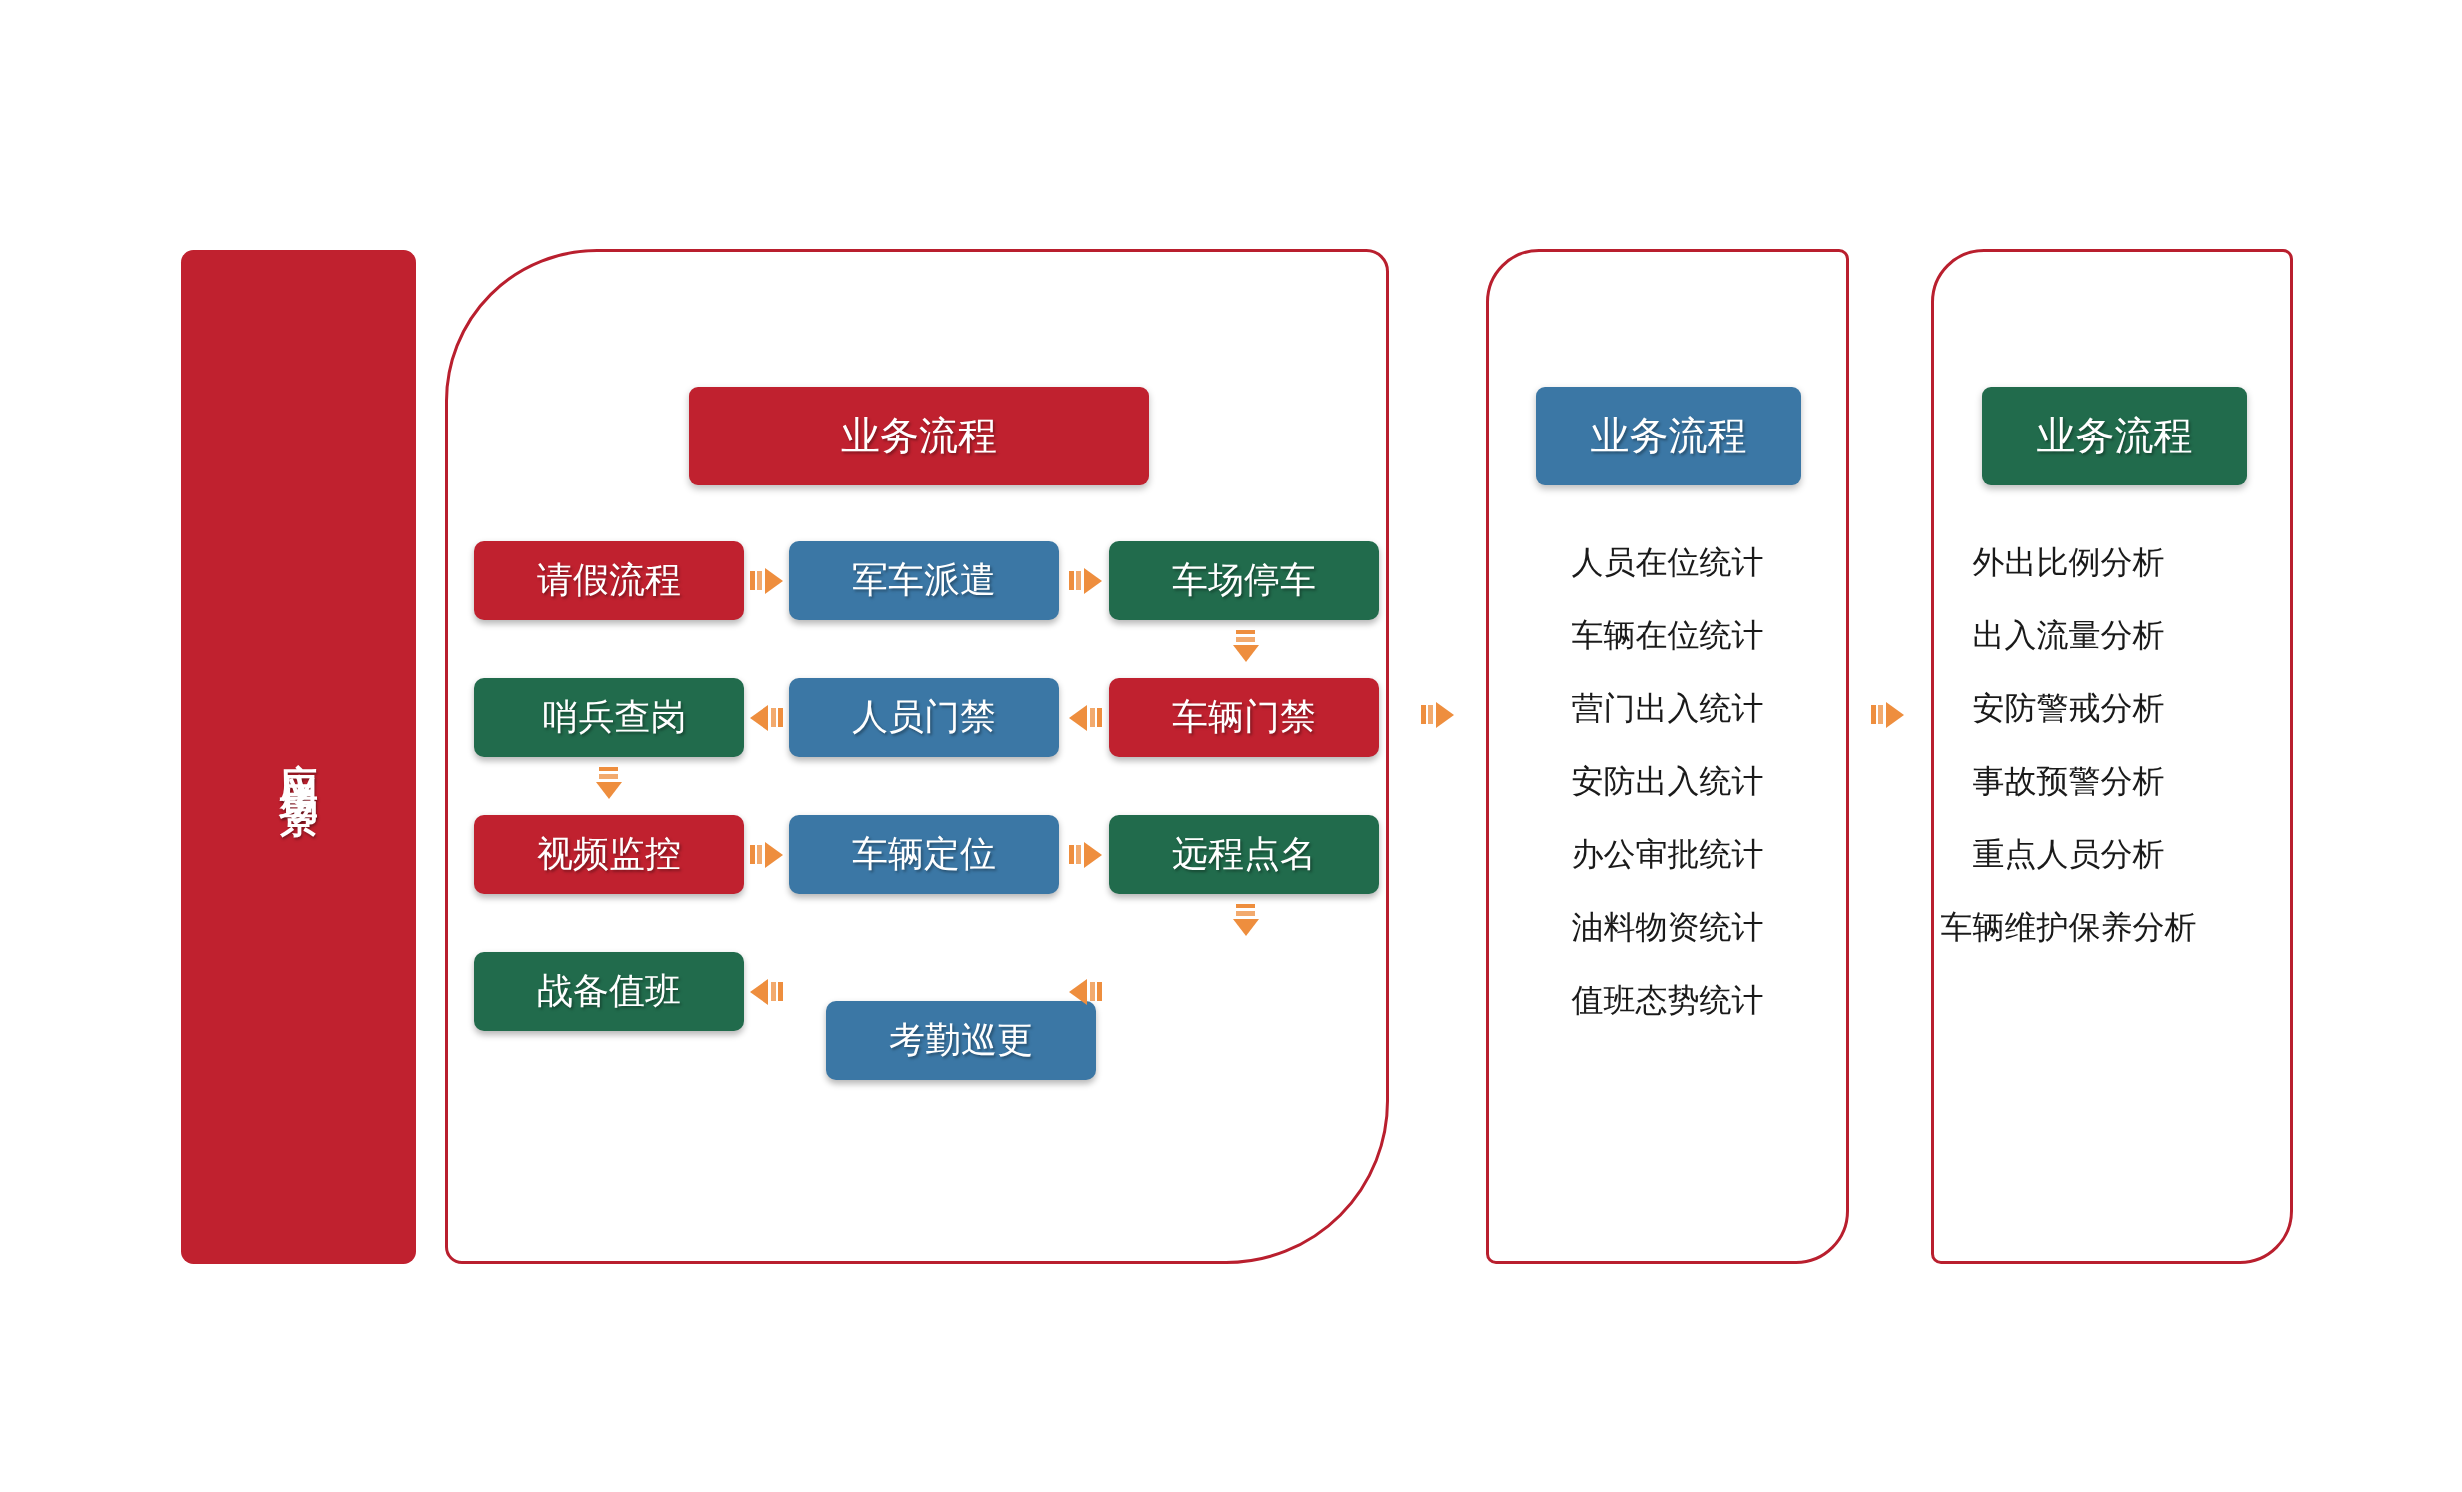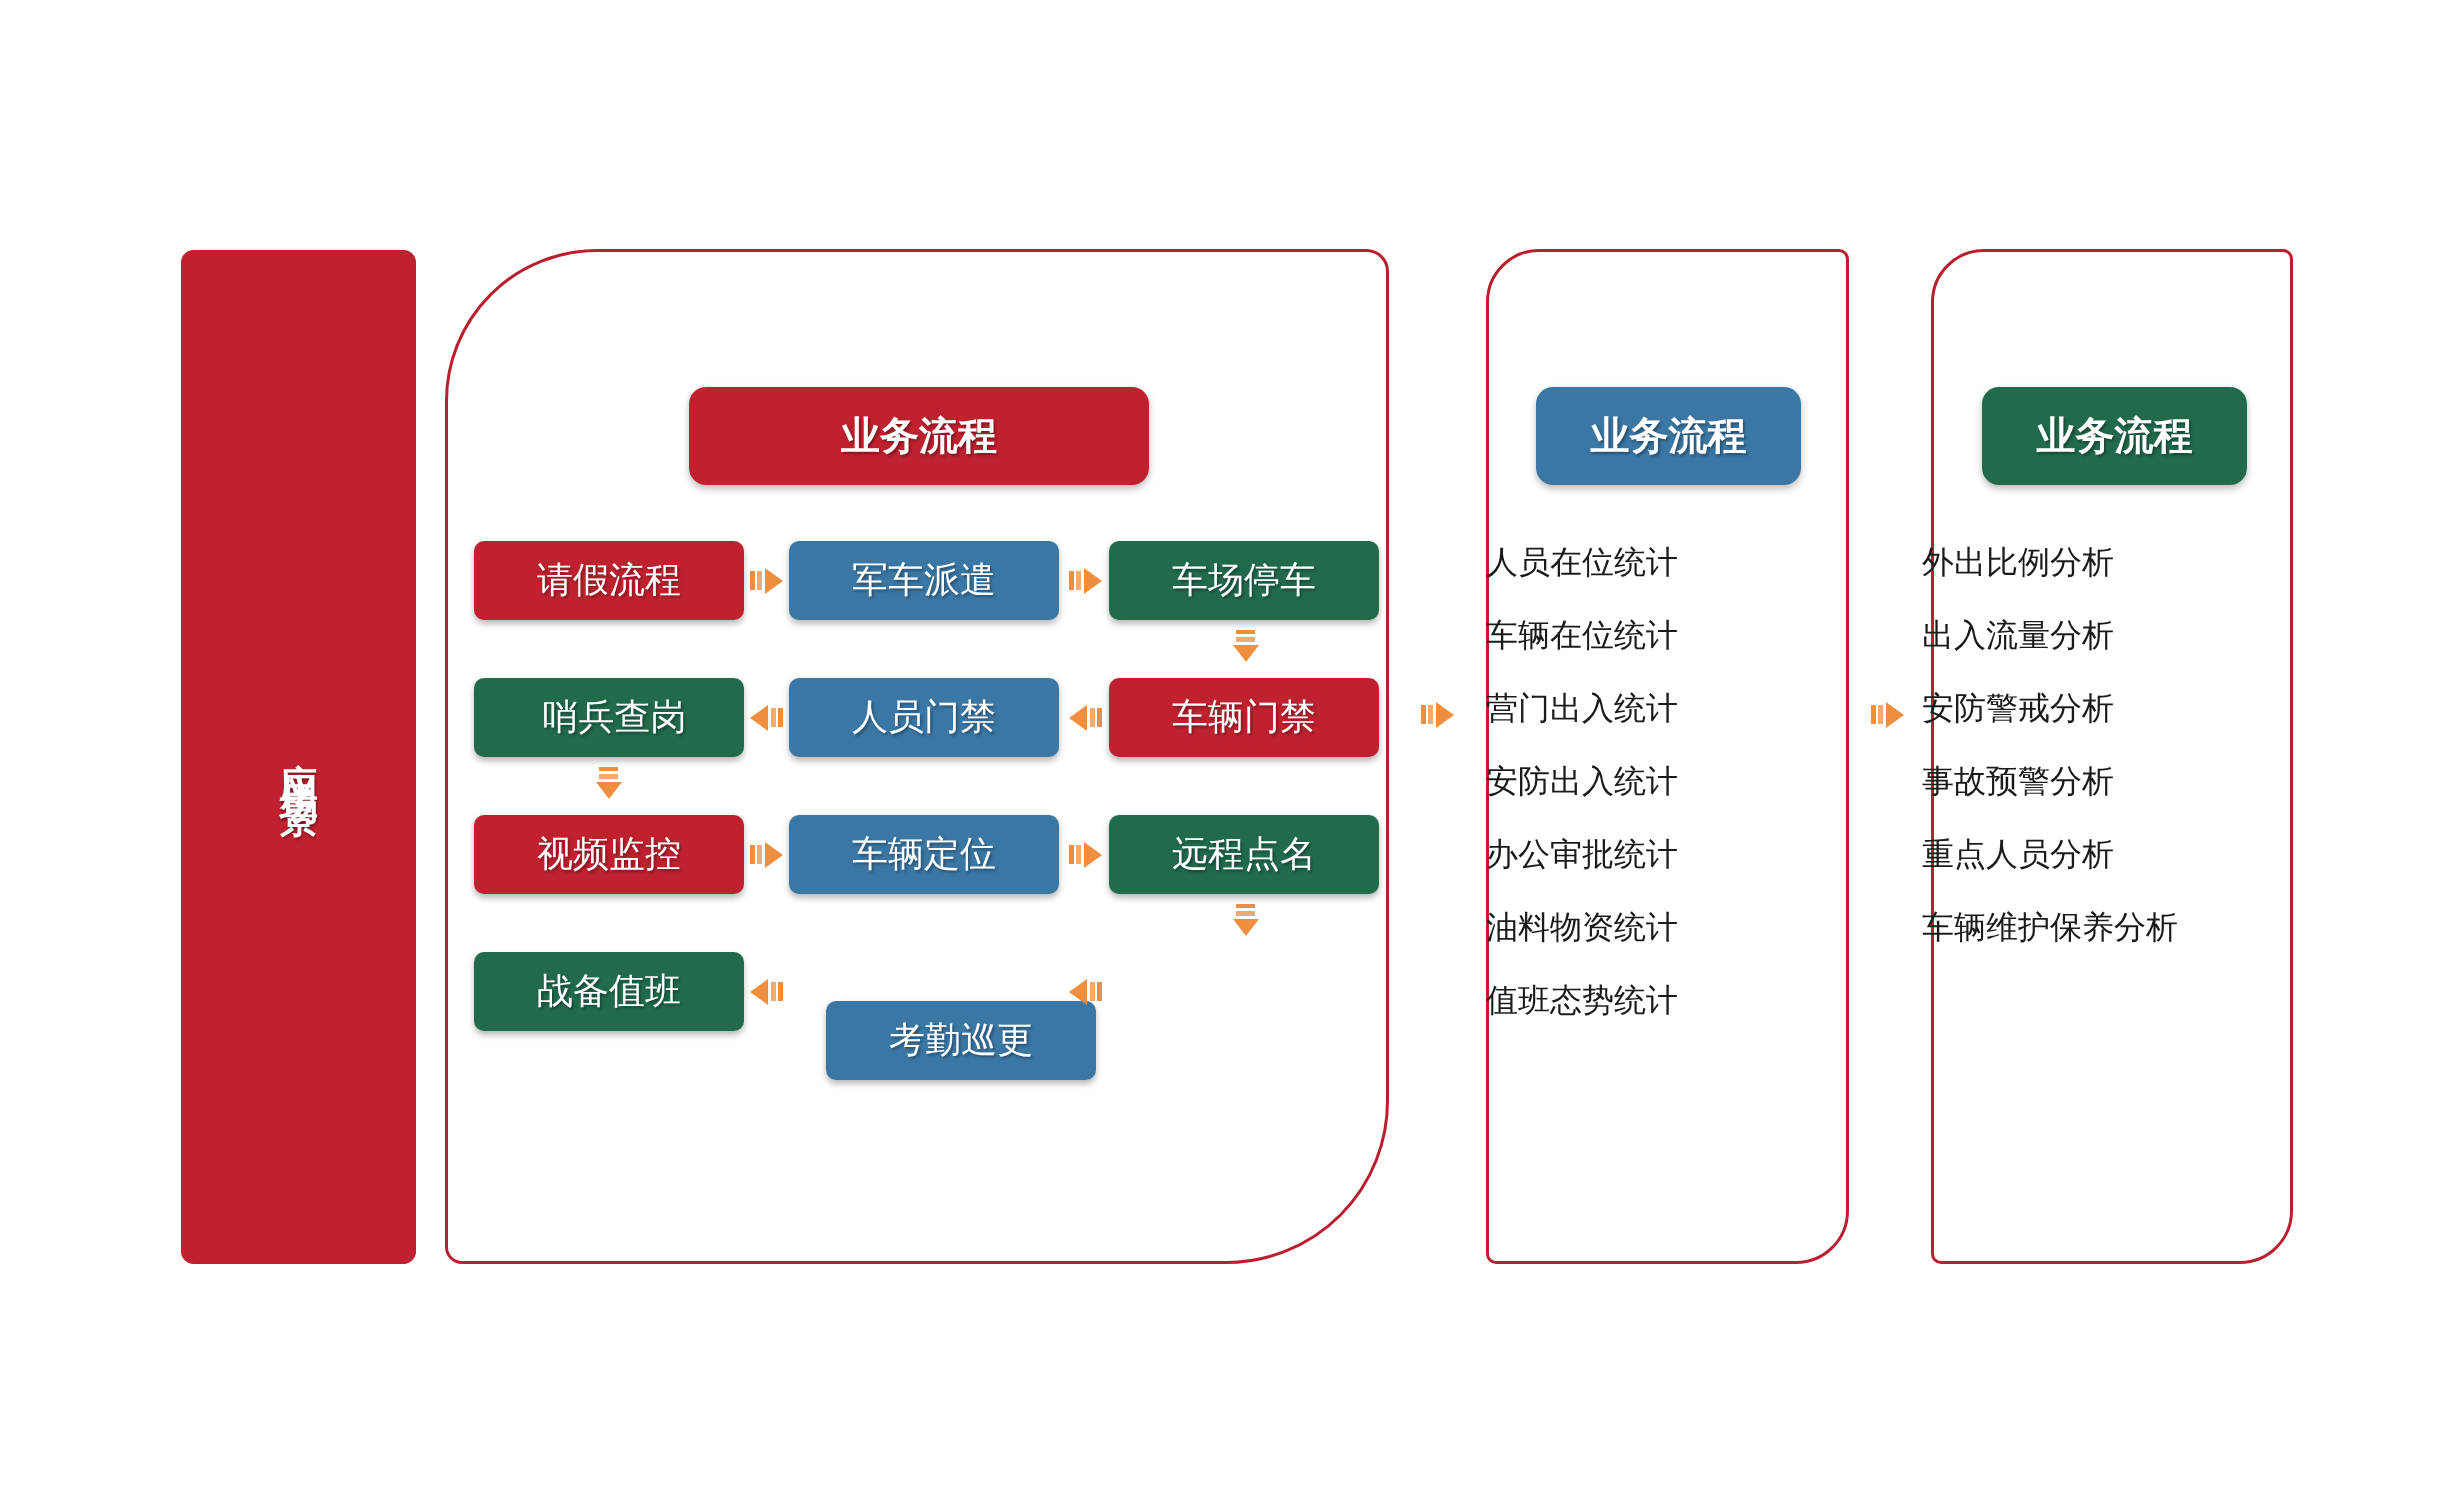--- a/index.html
+++ b/index.html
@@ -40,22 +40,22 @@
     border:3.4px solid var(--outline);
     background:#ffffff;
   }
   .panel1{left:445px;width:944px;border-radius:152px 22.5px 163px 17px;}
   .panel2{left:1486px;width:363px;border-radius:53px 10px 53px 10px;}
   .panel3{left:1931px;width:362px;border-radius:53px 10px 53px 10px;}
   
   .hdr{
     position:absolute;height:98px;
     display:flex;align-items:center;justify-content:center;
-    color:#ffffff;font-size:39px;font-weight:700;
-    border-radius:17px;
+    color:#ffffff;font-size:39px;font-weight:400;
+    border-radius:9px;
     box-shadow:0 3.9px 7.3px rgba(0,0,0,0.25);
     text-shadow:1.7px 1.7px 2.8px rgba(0,0,0,0.35);
   }
   .hdr1{left:689px;top:387px;width:460px;background:var(--red);}
   .hdr2{left:1536px;top:387px;width:265px;background:var(--blue);}
   .hdr3{left:1982px;top:387px;width:265px;background:var(--green);}
   
   .node{
     position:absolute;width:270px;height:79px;
     display:flex;align-items:center;justify-content:center;
@@ -95,20 +95,21 @@
   }
   
   .plist{
     position:absolute;top:543px;
     display:flex;flex-direction:column;gap:34px;
   }
   .plist2{left:1486px;width:363px;}
   .plist3{left:1922px;width:293px;}
   .plist .li{
     height:39px;line-height:39px;
+    text-align:center;
     color:var(--ink);
     font-size:32px;font-weight:500;
     white-space:nowrap;
   }
 </style>
 </head>
 <body>
 
 <div class="stage">
 

